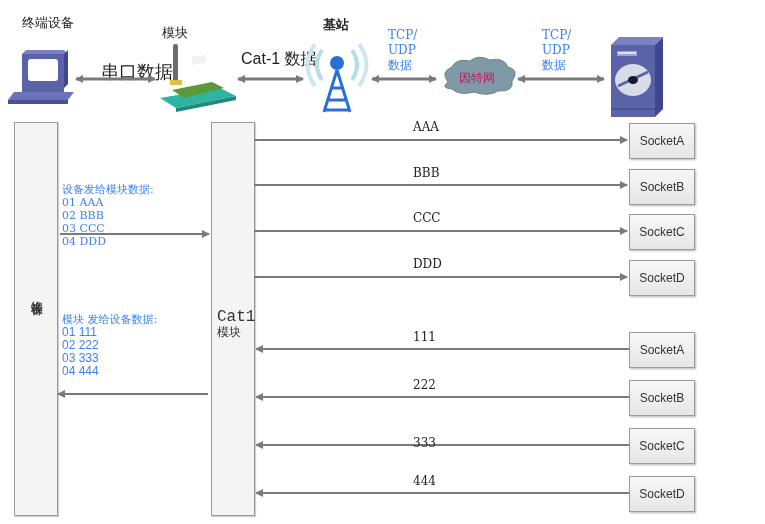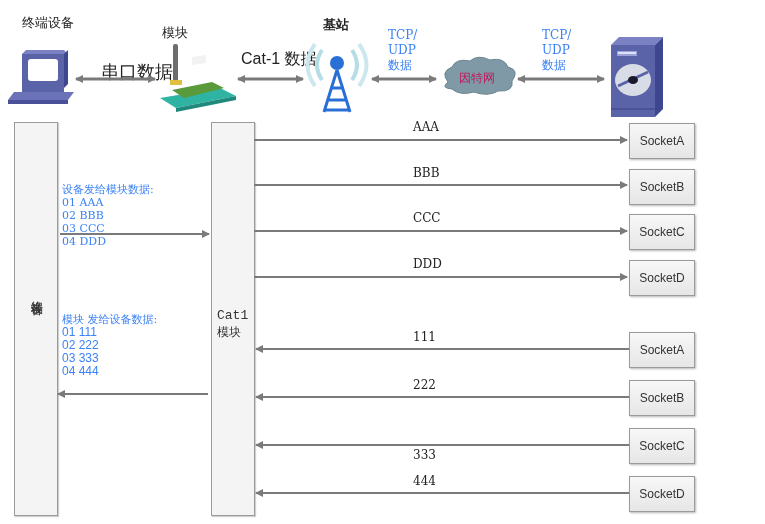--- a/index.html
+++ b/index.html
@@ -100,21 +100,21 @@
   </g>
 </svg>
 
 <div class="lbl" style="left:459px;top:70px;font-size:12px;color:#be185d;">因特网</div>
 
 <div class="bar" style="left:14px;top:122px;width:42px;height:392px;">
   <div class="vtext" style="position:absolute;left:13px;top:168px;">终端设备</div>
 </div>
 
 <div class="bar" style="left:211px;top:122px;width:42px;height:392px;">
-  <div class="mono" style="position:absolute;left:5px;top:185px;font-size:13px;color:#333;">Cat1</div>
+  <div class="mono" style="position:absolute;left:5px;top:185px;font-size:16px;color:#333;">Cat1</div>
   <div style="position:absolute;left:5px;top:201px;font-size:12px;color:#333;">模块</div>
 </div>
 
 <div class="center-block serif" style="left:62px;top:155px;width:148px;font-size:11px;line-height:13px;margin-top:28px;">
   <div style="font-family:'DejaVu Sans',sans-serif;">设备发给模块数据:</div>
   <div>01  AAA</div>
   <div>02  BBB</div>
   <div>03  CCC</div>
   <div>04  DDD</div>
 </div>
@@ -151,17 +151,17 @@
   <div class="socket" style="left:629px;top:214px;">SocketC</div>
   <div class="lbl serif" style="left:413px;top:257px;">DDD</div>
   <div class="socket" style="left:629px;top:260px;">SocketD</div>
 </div>
 
 <div id="incoming-wrap">
   <div class="lbl serif" style="left:413px;top:330px;">111</div>
   <div class="socket" style="left:629px;top:332px;">SocketA</div>
   <div class="lbl serif" style="left:413px;top:378px;">222</div>
   <div class="socket" style="left:629px;top:380px;">SocketB</div>
-  <div class="lbl serif" style="left:413px;top:448px;">333</div>
+  <div class="lbl serif" style="left:413px;top:436px;">333</div>
   <div class="socket" style="left:629px;top:428px;">SocketC</div>
   <div class="lbl serif" style="left:413px;top:474px;">444</div>
   <div class="socket" style="left:629px;top:476px;">SocketD</div>
 </div>
 
 </body></html>

